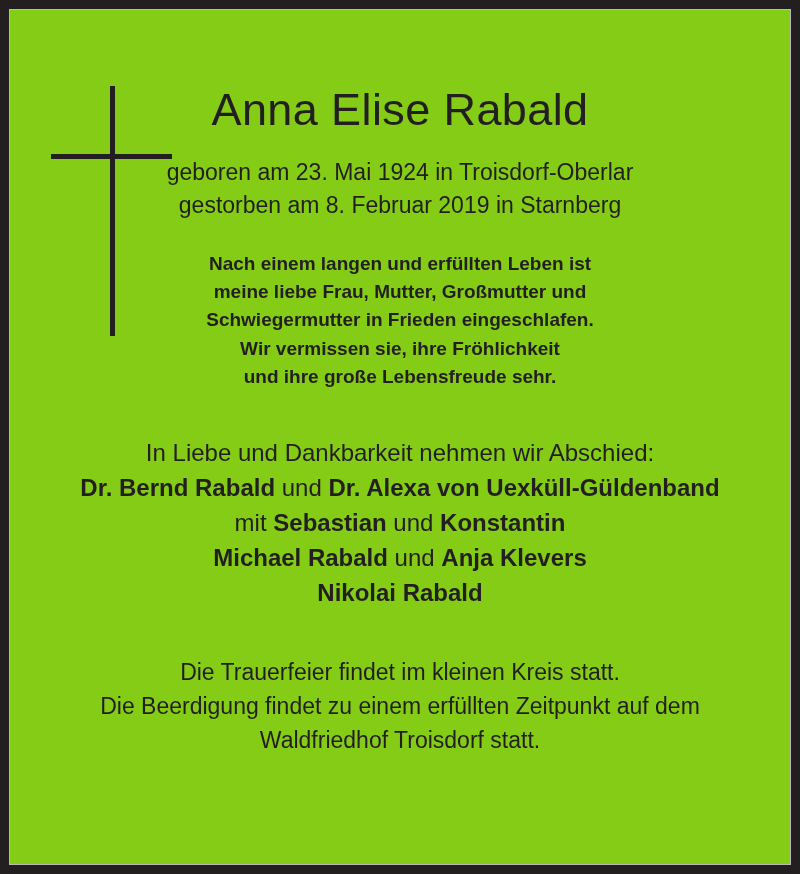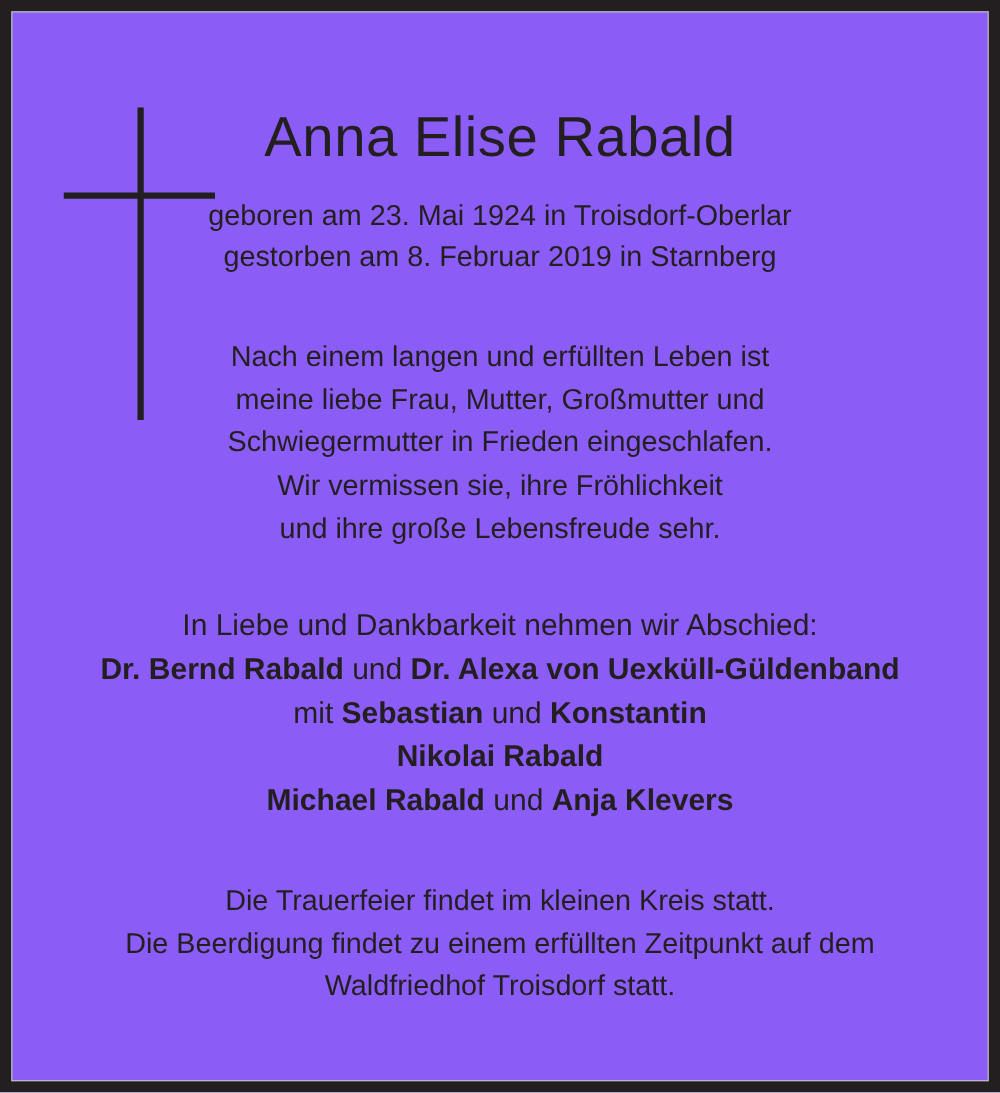--- a/index.html
+++ b/index.html
@@ -32,21 +32,21 @@
     border: 1px solid #b9b9b9;
     box-sizing: border-box;
     pointer-events: none;
     z-index: 3;
   }
 
   .field {
     position: relative;
     width: 100%;
     height: 100%;
-    background: #8b5cf6;
+    background: #84cc16;
     box-sizing: border-box;
   }
 
   
   .cross {
     position: absolute;
     left: 42px;
     top: 77px;
     width: 130px;
     height: 260px;
@@ -91,23 +91,23 @@
 
   .dates {
     margin-top: 24px;
     font-size: 23px;
     font-weight: 400;
     line-height: 1.43;
   }
   .dates div { white-space: nowrap; }
 
   .eulogy {
-    margin-top: 46px;
-    font-size: 23px;
-    font-weight: 400;
+    margin-top: 28px;
+    font-size: 19px;
+    font-weight: 700;
     line-height: 1.49;
   }
   .eulogy div { white-space: nowrap; }
 
   .mourners {
     margin-top: 44px;
     font-size: 24px;
     line-height: 1.46;
   }
   .mourners .intro {
@@ -158,22 +158,22 @@
           <div>Schwiegermutter in Frieden eingeschlafen.</div>
           <div>Wir vermissen sie, ihre Fröhlichkeit</div>
           <div>und ihre große Lebensfreude sehr.</div>
         </div>
 
       <div class="mourners">
         <div class="intro">In Liebe und Dankbarkeit nehmen wir Abschied:</div>
         <div class="name-lines">
             <div class="name-line"><span>Dr. Bernd Rabald</span><span class="conj"> und </span><span>Dr. Alexa von Uexküll-Güldenband</span></div>
             <div class="name-line"><span class="conj">mit </span><span>Sebastian</span><span class="conj"> und </span><span>Konstantin</span></div>
+            <div class="name-line"><span>Michael Rabald</span><span class="conj"> und </span><span>Anja Klevers</span></div>
             <div class="name-line"><span>Nikolai Rabald</span></div>
-            <div class="name-line"><span>Michael Rabald</span><span class="conj"> und </span><span>Anja Klevers</span></div>
           </div>
       </div>
 
       <div class="arrangements">
           <div>Die Trauerfeier findet im kleinen Kreis statt.</div>
           <div>Die Beerdigung findet zu einem erfüllten Zeitpunkt auf dem</div>
           <div>Waldfriedhof Troisdorf statt.</div>
         </div>
 
     </div>

